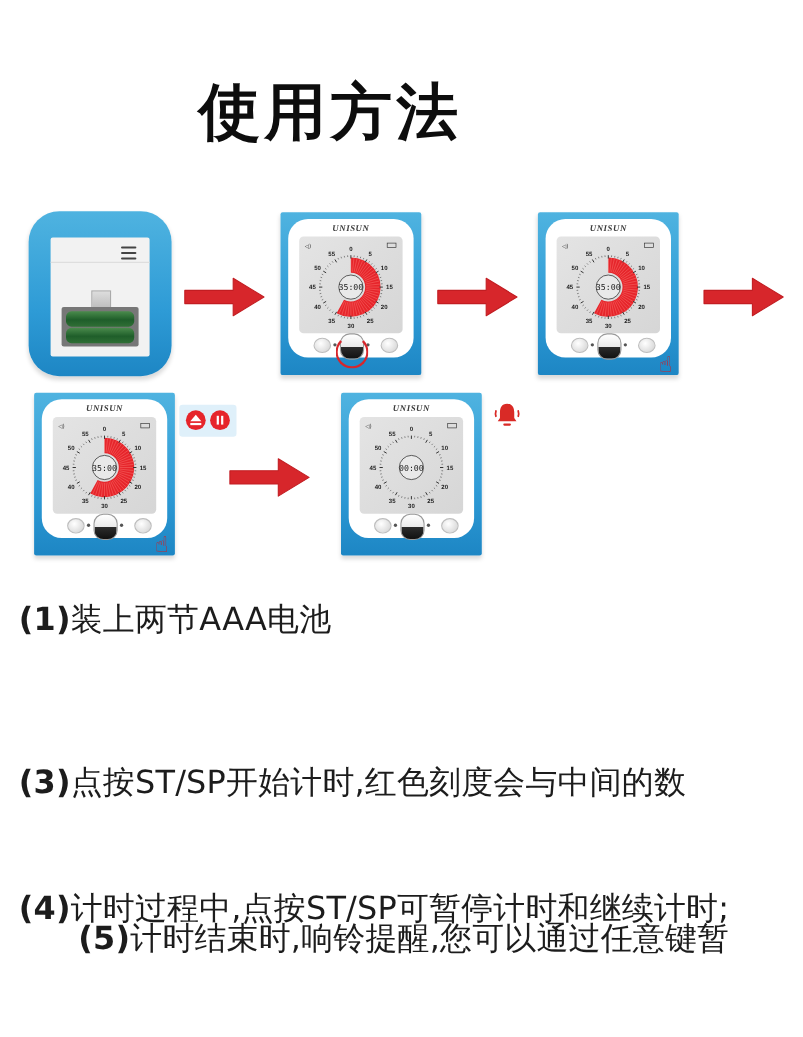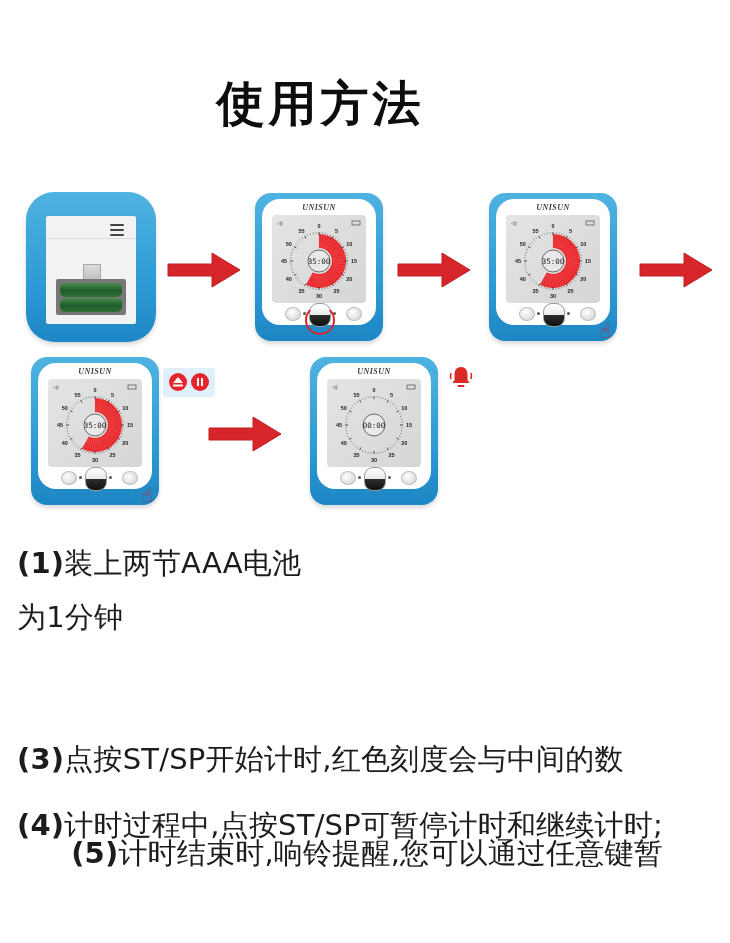--- a/index.html
+++ b/index.html
@@ -1,22 +1,22 @@
 <!DOCTYPE html>
 <html><head>
 <meta charset="utf-8">
 <style>
   html, body { margin:0; padding:0; background:#ffffff; }
   body { width:730px; height:943px; position:relative; overflow:hidden;
          font-family:"DejaVu Sans","Liberation Sans",sans-serif; color:#1a1a1a; }
   .title { position:absolute; left:0; top:58px; width:601px; text-align:center;
-           font-size:48px; font-weight:bold; letter-spacing:4px; color:#0d0d0d; line-height:90px;padding-left:20px; }
+           font-size:56px; font-weight:bold; letter-spacing:4px; color:#0d0d0d; line-height:90px; }
 
   
-  .device { position:absolute; border-radius:16px;
+  .device { position:absolute; border-radius:2px;
             background:linear-gradient(180deg,#4fb3e0 0%,#2e9bd6 60%,#1d86c4 100%);
             box-shadow:0 3px 4px rgba(0,0,0,.15); }
   .device .face { position:absolute; left:7px; top:6px; right:7px; bottom:16px;
                   background:#ffffff; border-radius:18px; }
   .device .brand { position:absolute; top:4px; left:0; right:0; text-align:center;
                    font-family:"Liberation Serif",serif; font-style:italic; font-weight:bold;
                    font-size:8px; color:#3a3a3a; letter-spacing:.5px; }
   .device .screen { position:absolute; left:10px; right:10px; top:16px; bottom:22px;
                     background:linear-gradient(135deg,#e4e4e4,#d6d6d6); border-radius:4px; }
   .device svg.dial { position:absolute; left:0; top:0; width:100%; height:100%; }
@@ -602,23 +602,22 @@
     <rect x="9.5" y="21" width="7" height="2" rx="1" fill="#d92a26"></rect>
     <path d="M3 9 Q2 12 3 15" stroke="#d92a26" stroke-width="1.6" fill="none"></path>
     <path d="M23 9 Q24 12 23 15" stroke="#d92a26" stroke-width="1.6" fill="none"></path>
   </svg>
 </div>
 
 <div class="instr" style="top:542px;">
   <div><span class="num">(1)</span><span>装上两节AAA电池</span></div>
 </div>
 <div class="instr" style="top:596px;">
-  <div>为1分钟</div>
-</div>
-<div class="instr" style="top:690px;margin-top:48px;">
+</div>
+<div class="instr" style="top:690px;">
   <div><span class="num">(3)</span><span>点按ST/SP开始计时,红色刻度会与中间的数</span></div>
 </div>
 <div class="instr" style="top:804px;">
   <div><span class="num">(4)</span><span>计时过程中,点按ST/SP可暂停计时和继续计时;</span></div>
 </div>
 <div class="instr" style="top:832px;text-align:center;">
   <div><span class="num">(5)</span><span>计时结束时,响铃提醒,您可以通过任意键暂</span></div>
 </div>
 
 </body></html>

